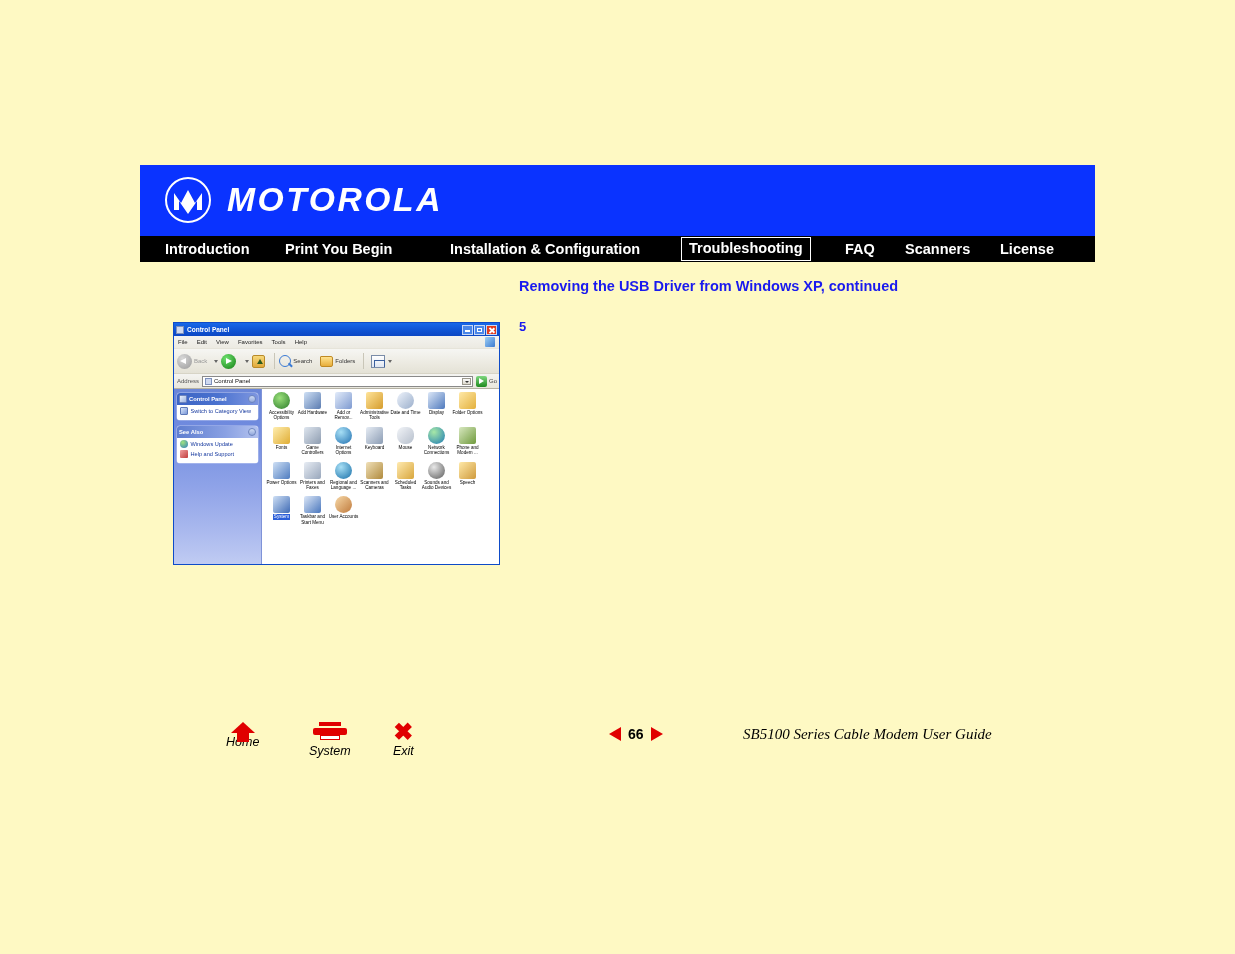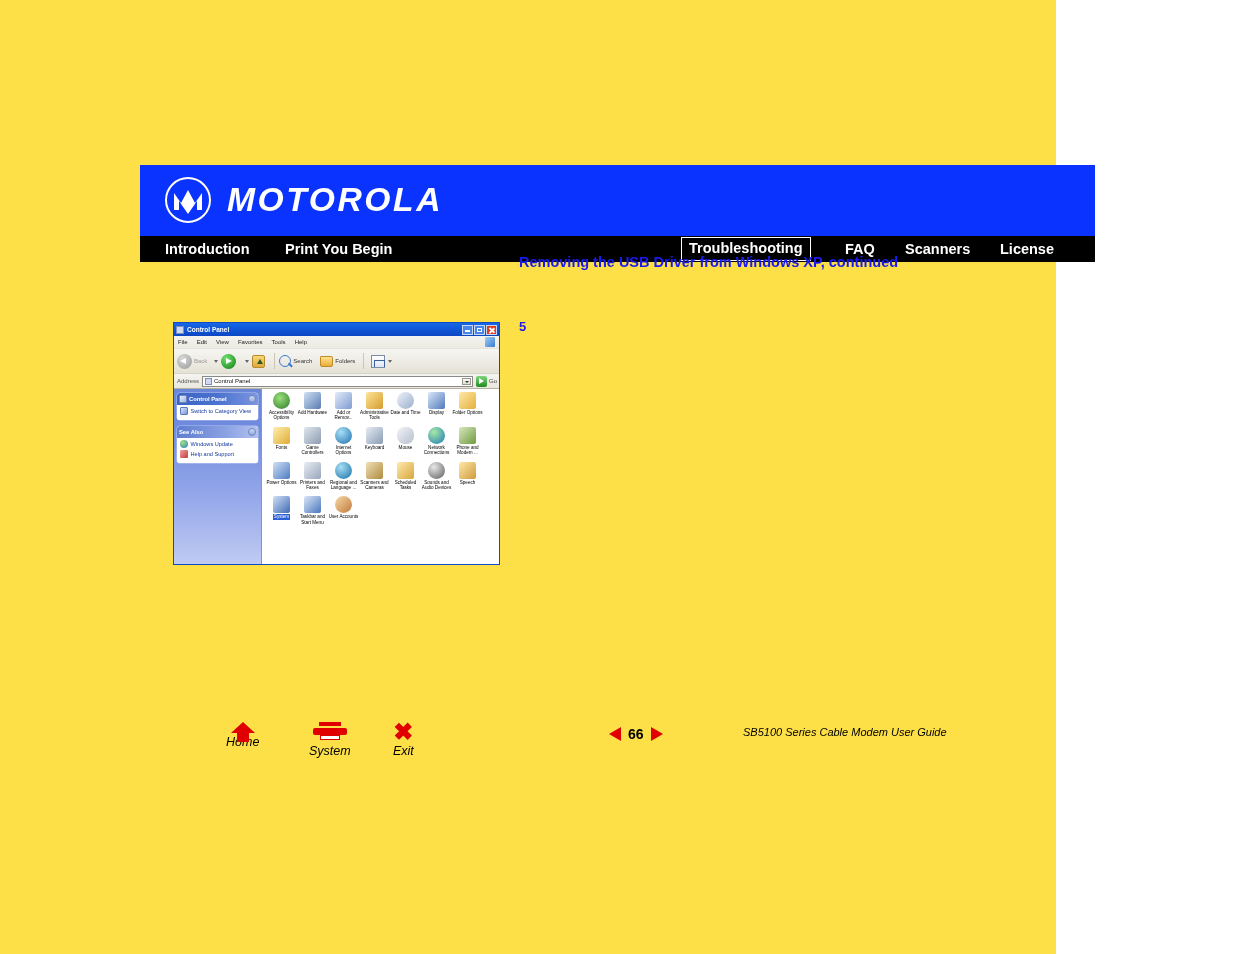--- a/index.html
+++ b/index.html
@@ -6,23 +6,23 @@
     margin: 0;
     padding: 0;
     background: #ffffff;
     width: 1235px;
     height: 954px;
     font-family: "Liberation Sans", sans-serif;
     overflow: hidden;
   }
   #page {
     position: relative;
-    width: 1056px;
+    width: 1235px;
     height: 954px;
-    background: #fde047;
+    background: #fef9c3;
   }
 
   
   .banner {
     position: absolute;
     left: 140px;
     top: 165px;
     width: 955px;
     height: 71px;
     background: #0a33ff;
@@ -79,21 +79,21 @@
     line-height: 21px;
     height: 24px;
     padding: 0 7px;
     box-sizing: border-box;
   }
 
   
   .section-heading {
     position: absolute;
     left: 519px;
-    top: 254px;
+    top: 278px;
     color: #1a1aee;
     font-size: 14.5px;
     font-weight: bold;
     font-family: "Liberation Sans", sans-serif;
     white-space: nowrap;
   }
 
   
   .step-num {
     position: absolute;
@@ -584,25 +584,25 @@
   .pg-num {
     font-size: 14px;
     font-weight: bold;
     color: #000000;
     font-family: "Liberation Sans", sans-serif;
   }
   .guide-title {
     position: absolute;
     left: 743px;
     top: 726px;
-    font-size: 11px;
+    font-size: 15px;
     font-style: italic;
     color: #000000;
     white-space: nowrap;
-    font-family: Liberation Sans, sans-serif;
+    font-family: Liberation Serif, serif;
   }
 </style>
 </head>
 <body>
 
 <div id="page">
 
   <div class="banner">
     <div class="logo-wrap">
       <div class="m-circle">
@@ -610,20 +610,21 @@
           <path d="M7 31 L7 14 L14 24 L21 11 L28 24 L35 14 L35 31 L30 31 L30 22 L21 35 L12 22 L12 31 Z" fill="#ffffff"></path>
         </svg>
       </div>
       <div class="brand">MOTOROLA</div>
     </div>
   </div>
 
   <div class="navbar">
     <div class="nav-item" style="left:25px">Introduction</div>
     <div class="nav-item" style="left:145px">Print You Begin</div>
+    <div class="nav-item" style="left:310px">Installation &amp; Configuration</div>
     <div class="nav-item active" style="left:541px; top:1px">Troubleshooting</div>
     <div class="nav-item" style="left:705px">FAQ</div>
     <div class="nav-item" style="left:765px">Scanners</div>
     <div class="nav-item" style="left:860px">License</div>
   </div>
 
   <div class="section-heading">Removing the USB Driver from Windows XP, continued</div>
 
   <div class="step-num">5</div>
 

